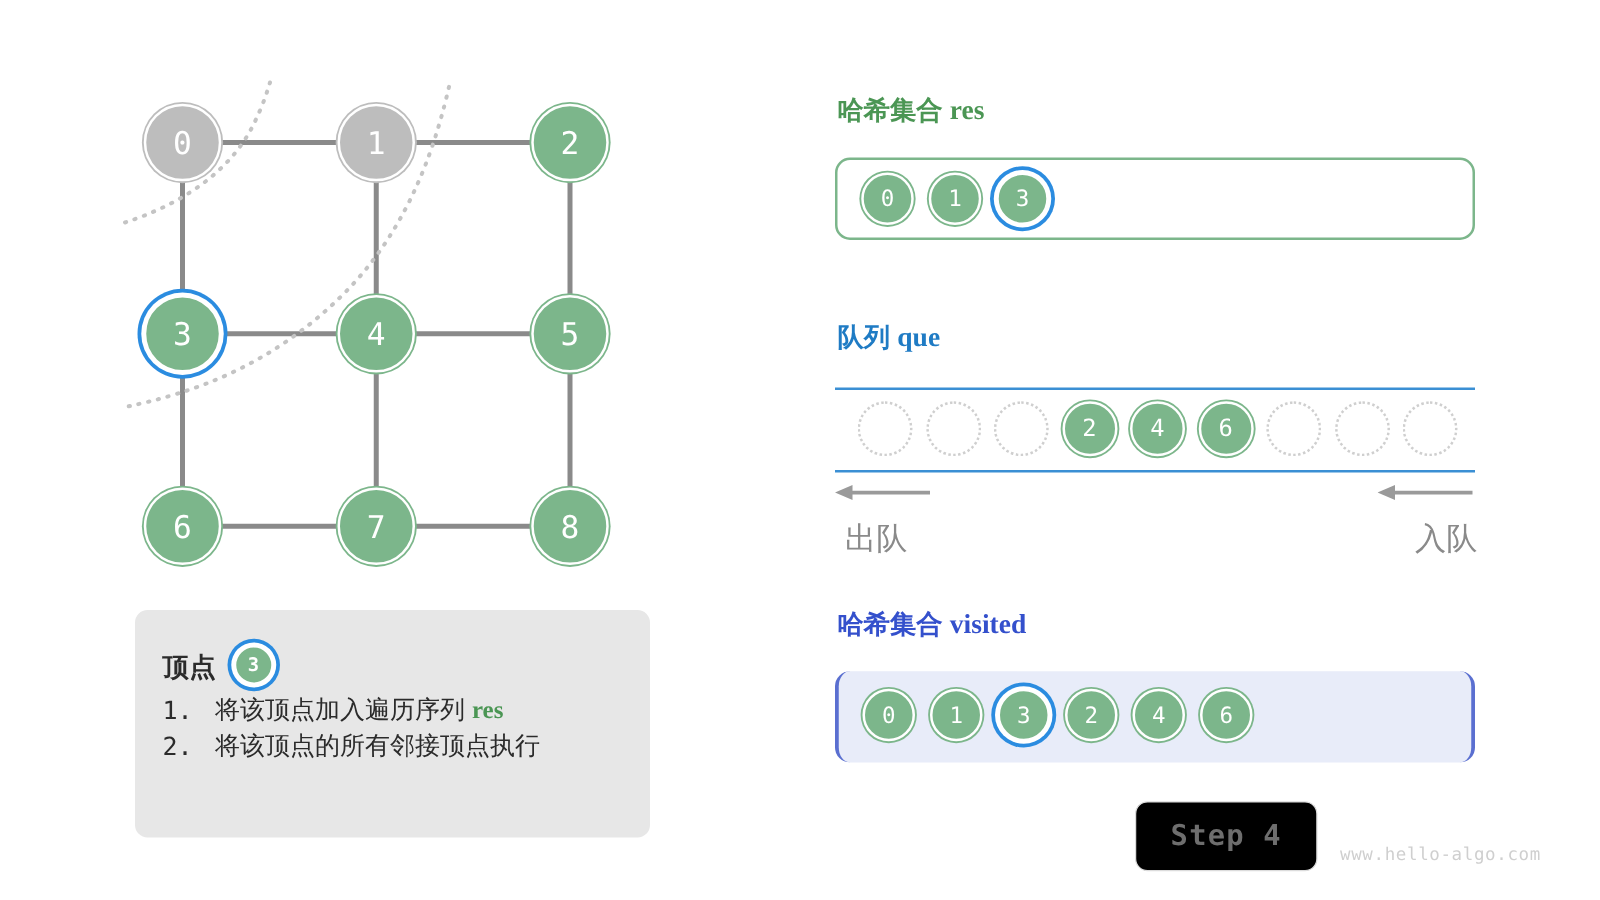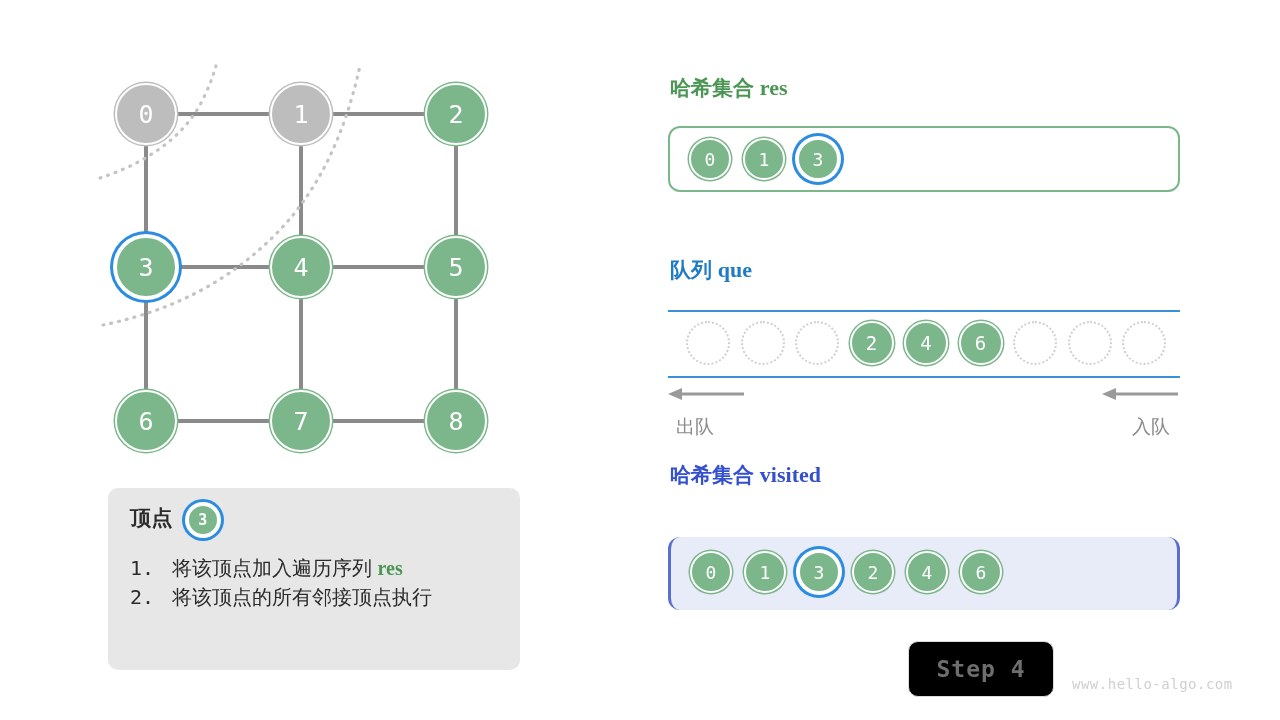--- a/index.html
+++ b/index.html
@@ -31,21 +31,21 @@
   #graph .node { width: 62px; height: 62px; font-size: 25px; }
 
   
   #infobox {
     position: absolute; left: 108px; top: 488px;
     width: 412px; height: 182px;
     background: #e7e7e7; border-radius: 10px;
     padding: 16px 20px 0 22px;
   }
   .info-head {
-    display: flex; align-items: flex-start;
+    display: flex; align-items: flex-end;
     font-size: 21px; font-weight: bold; color: #2b2b2b;
     letter-spacing: 0.5px;
     height: 44px;
   }
   .info-head .badge-wrap { margin: 0 14px; position: relative; }
   .info-head .node { position: relative; width: 32px; height: 32px; font-size: 15px; }
   .info-lines { margin-top: 6px; font-size: 20px; color: #2b2b2b; line-height: 1.45; }
   .info-lines .num { font-family: "DejaVu Sans Mono", monospace; }
   .mono { font-family: Liberation Serif, serif; font-weight: bold; }
   .c-green { color: #4b9654; }
@@ -73,21 +73,21 @@
   #que-box { position: absolute; left: 668px; top: 310px; width: 512px; height: 68px; }
   #que-box .rail { position: absolute; left: 0; width: 512px; height: 2px; background: #3b8fd4; }
   #que-box .rail.top { top: 0; }
   #que-box .rail.bottom { top: 66px; }
   #que-box .node { width: 44px; height: 44px; font-size: 19px; top: 11px; }
 
   .arrow { position: absolute; top: 386px; height: 16px; }
   .arrow svg { display: block; }
   .arrow-label {
     position: absolute; top: 414px;
-    font-size: 19px; color: #8a8a8a;
+    font-size: 25px; color: #8a8a8a;
   }
 
   
   #vis-box {
     position: absolute; left: 668px; top: 537px;
     width: 512px; height: 73px;
     background: #e8ecf9;
     border-left: 3px solid #5a6fd0;
     border-right: 3px solid #5a6fd0;
     border-radius: 12px;
@@ -203,21 +203,21 @@
   </div>
   <div class="arrow" style="left:1102px;">
     <svg width="78" height="16" viewBox="0 0 78 16">
       <line x1="12" y1="8" x2="76" y2="8" stroke="#9a9a9a" stroke-width="3"></line>
       <polygon points="0,8 14,2 14,14" fill="#9a9a9a"></polygon>
     </svg>
   </div>
   <div class="arrow-label" style="left:676px;">出队</div>
   <div class="arrow-label" style="left:1132px;">入队</div>
 
-  <div class="sec-title c-indigo" style="left:670px; top:461px;">
+  <div class="sec-title c-indigo" style="left:670px; top:485px;">
     <span>哈希集合</span>
     <span class="mono">visited</span>
   </div>
   <div id="vis-box">
       <div class="node green" style="left: 19px;">0</div>
       <div class="node green" style="left: 73px;">1</div>
       <div class="node green hl" style="left: 127px;">3</div>
       <div class="node green" style="left: 181px;">2</div>
       <div class="node green" style="left: 235px;">4</div>
       <div class="node green" style="left: 289px;">6</div>

